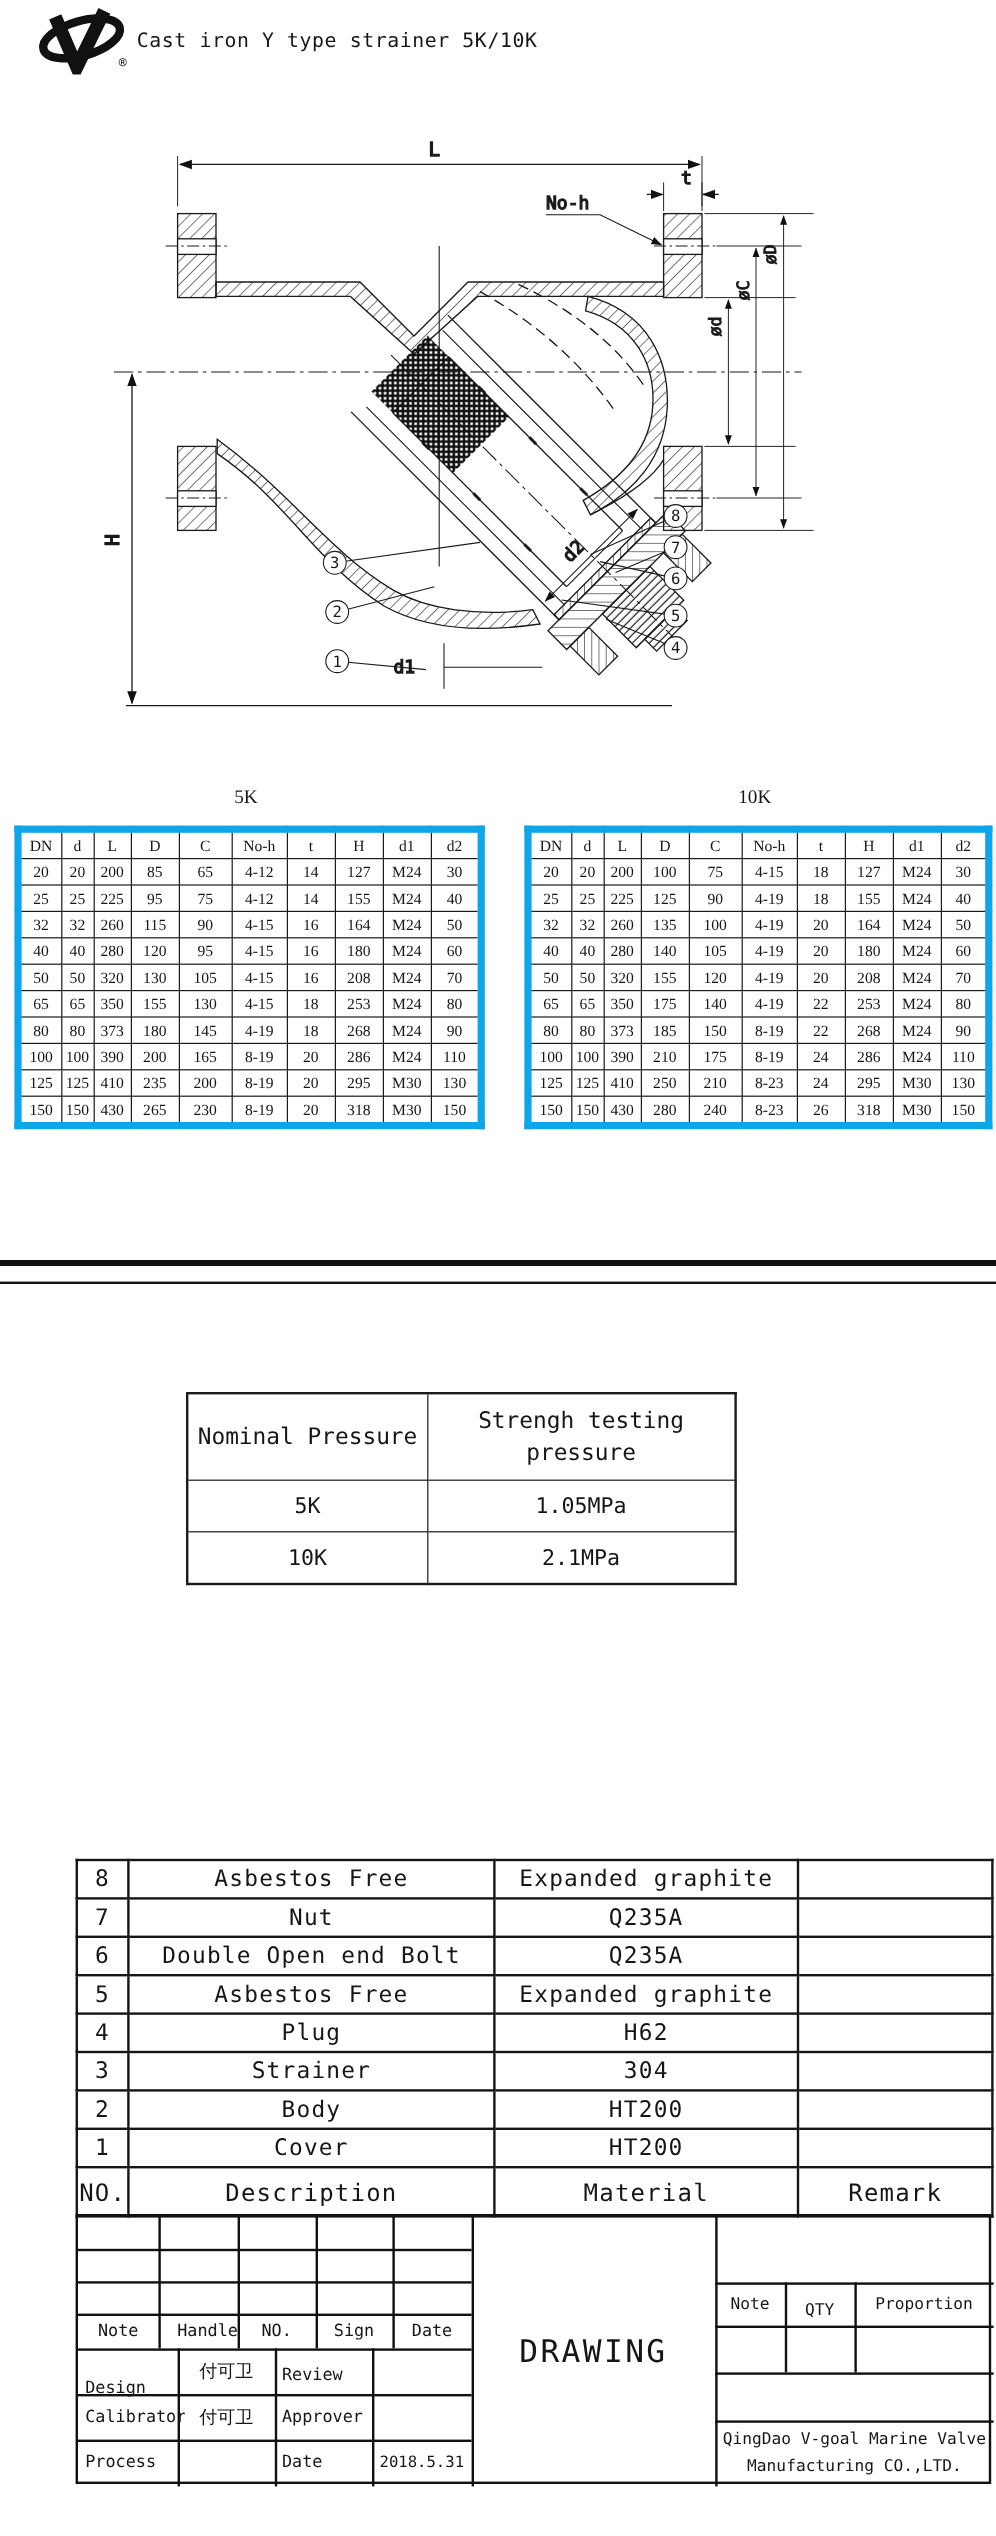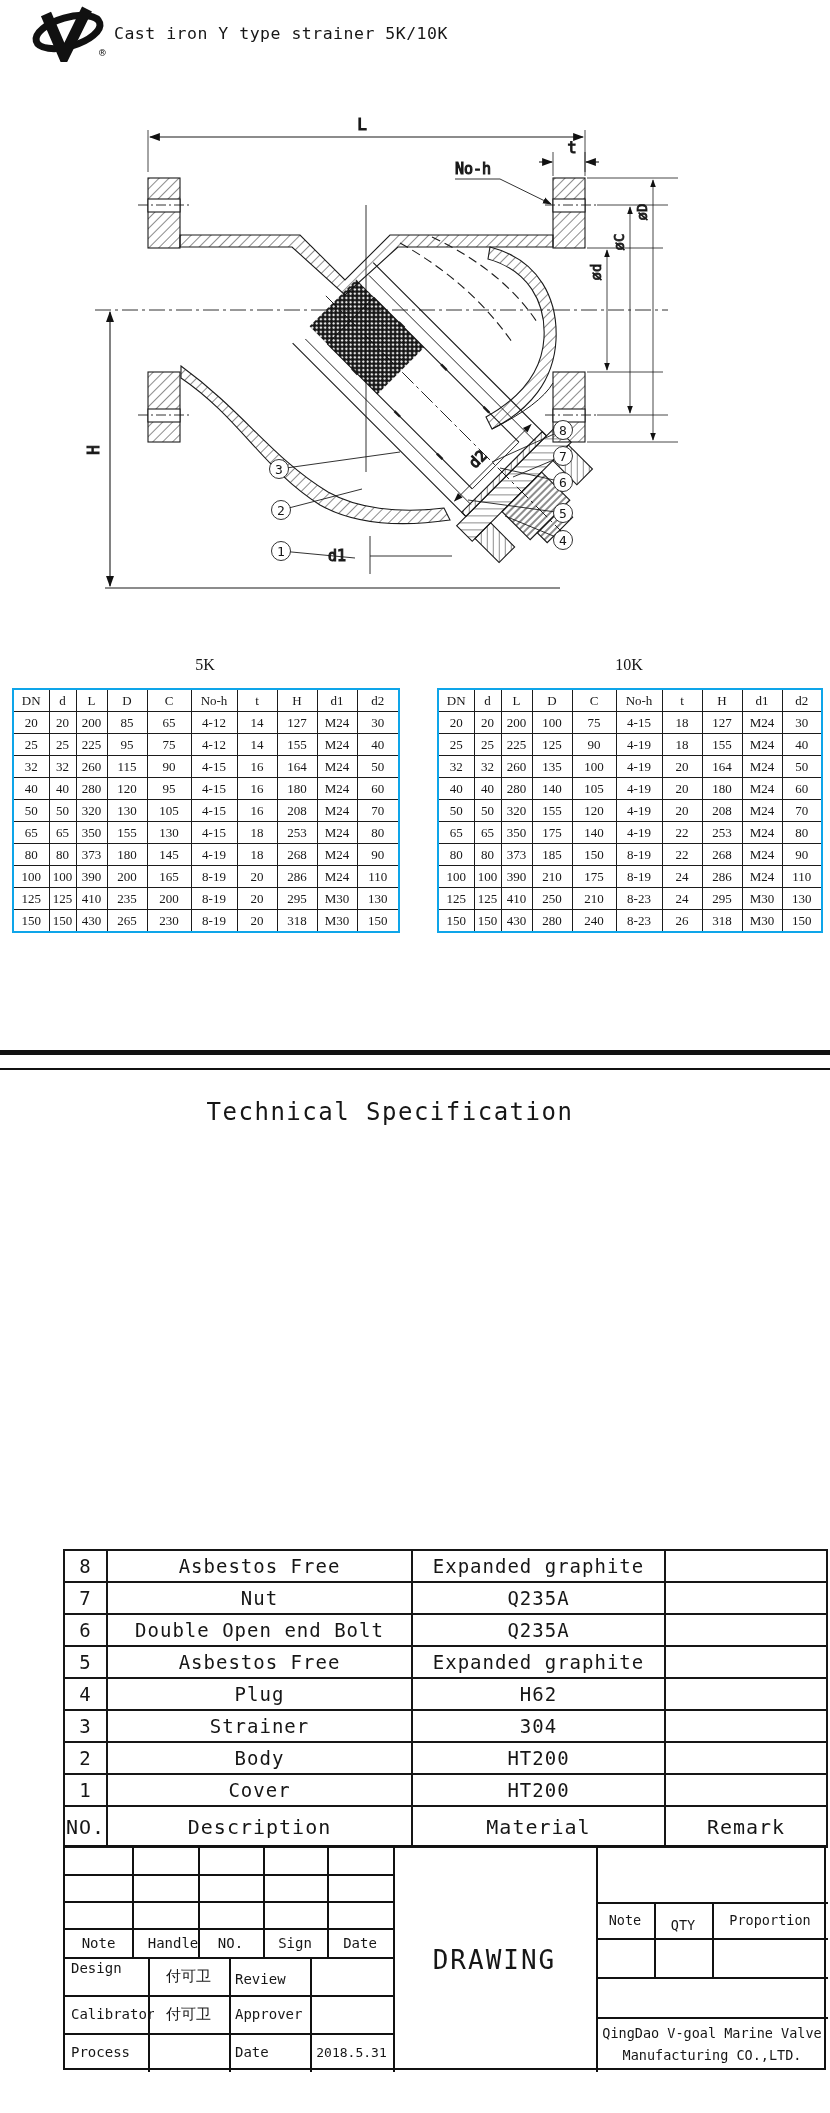--- a/index.html
+++ b/index.html
@@ -4,21 +4,21 @@
 <style>
   html,body{margin:0;padding:0;background:#fff;}
   .page{position:relative;width:830px;height:2113px;background:#fff;color:#161616;
         font-family:"DejaVu Sans Mono",monospace;overflow:hidden;}
   
   .brand-title{position:absolute;left:114px;top:24px;font-size:16.5px;letter-spacing:.5px;white-space:nowrap;}
   .reg-mark{position:absolute;left:99px;top:46px;font-size:11px;}
   
   .tbl-title{position:absolute;font:16px "Liberation Serif",serif;text-align:center;}
   table.sz{position:absolute;border-collapse:collapse;table-layout:fixed;
-           font:13px "Liberation Serif",serif;border:2px solid #0ea5e9;}
+           font:13px "Liberation Serif",serif;border:6px solid #0ea5e9;}
   table.sz th,table.sz td{border:1.4px solid #1b1b1b;text-align:center;vertical-align:middle;
            height:21px;padding:0;font-weight:normal;overflow:hidden;}
   
   .rule{position:absolute;left:0;width:830px;background:#111;}
   
   .spec-title{position:absolute;left:0;top:1098px;width:780px;text-align:center;
               font-size:24px;letter-spacing:1.5px;}
   table.spec{position:absolute;left:155px;top:1160px;border-collapse:collapse;table-layout:fixed;
              border:2px solid #1b1b1b;font-size:18px;}
   table.spec td{border:1.8px solid #1b1b1b;text-align:center;vertical-align:middle;padding:0;}
@@ -514,21 +514,40 @@
           <td>318</td>
           <td>M30</td>
           <td>150</td>
         </tr>
       </tbody>
   </table>
 
   <div class="rule" style="top:1050px;height:5px"></div>
   <div class="rule" style="top:1068px;height:2px"></div>
 
-  <div class="spec-title">Technical  Specification</div>
+  <table class="spec">
+    <colgroup>
+        <col style="width:200px">
+        <col style="width:257px">
+      </colgroup>
+    <tbody>
+        <tr class="hd">
+      <td>Nominal Pressure</td>
+      <td style="line-height:1.4;padding:0 28px;">Strengh testing pressure</td>
+    </tr>
+    <tr class="dt">
+      <td>5K</td>
+      <td>1.05MPa</td>
+    </tr>
+    <tr class="dt">
+      <td>10K</td>
+      <td>2.1MPa</td>
+    </tr>
+  </tbody>
+    </table>
 
   <table class="parts" style="width:763px">
     <colgroup>
         <col style="width:43px">
         <col style="width:305px">
         <col style="width:253px">
         <col style="width:162px">
       </colgroup>
     <tbody>
         <tr>
@@ -608,21 +627,21 @@
     <div class="vl" style="left:83px;top:110px;height:115px"></div>
     <div class="vl" style="left:164px;top:110px;height:115px"></div>
     <div class="vl" style="left:245px;top:110px;height:115px"></div>
 
     <div class="lbl" style="left:0;top:81px;width:67px;height:29px">Note</div>
     <div class="lbl" style="left:67px;top:81px;width:82px;height:29px">Handle</div>
     <div class="lbl" style="left:133px;top:81px;width:65px;height:29px">NO.</div>
     <div class="lbl" style="left:198px;top:81px;width:64px;height:29px">Sign</div>
     <div class="lbl" style="left:262px;top:81px;width:66px;height:29px">Date</div>
 
-    <div class="lbl left" style="left:0;top:102px;width:83px;height:38px">Design</div>
+    <div class="lbl left" style="left:0;top:124px;width:83px;height:38px">Design</div>
     <div class="lbl" style="left:83px;top:110px;width:81px;height:38px;font-size:15px">付可卫</div>
     <div class="lbl left" style="left:164px;top:110px;width:81px;height:44px">Review</div>
 
     <div class="lbl left" style="left:0;top:148px;width:83px;height:38px">Calibrator</div>
     <div class="lbl" style="left:83px;top:148px;width:81px;height:38px;font-size:15px">付可卫</div>
     <div class="lbl left" style="left:164px;top:148px;width:81px;height:38px">Approver</div>
 
     <div class="lbl left" style="left:0;top:186px;width:83px;height:38px">Process</div>
     <div class="lbl left" style="left:164px;top:186px;width:81px;height:38px">Date</div>
     <div class="lbl" style="left:245px;top:186px;width:83px;height:38px;font-size:13px">2018.5.31</div>

